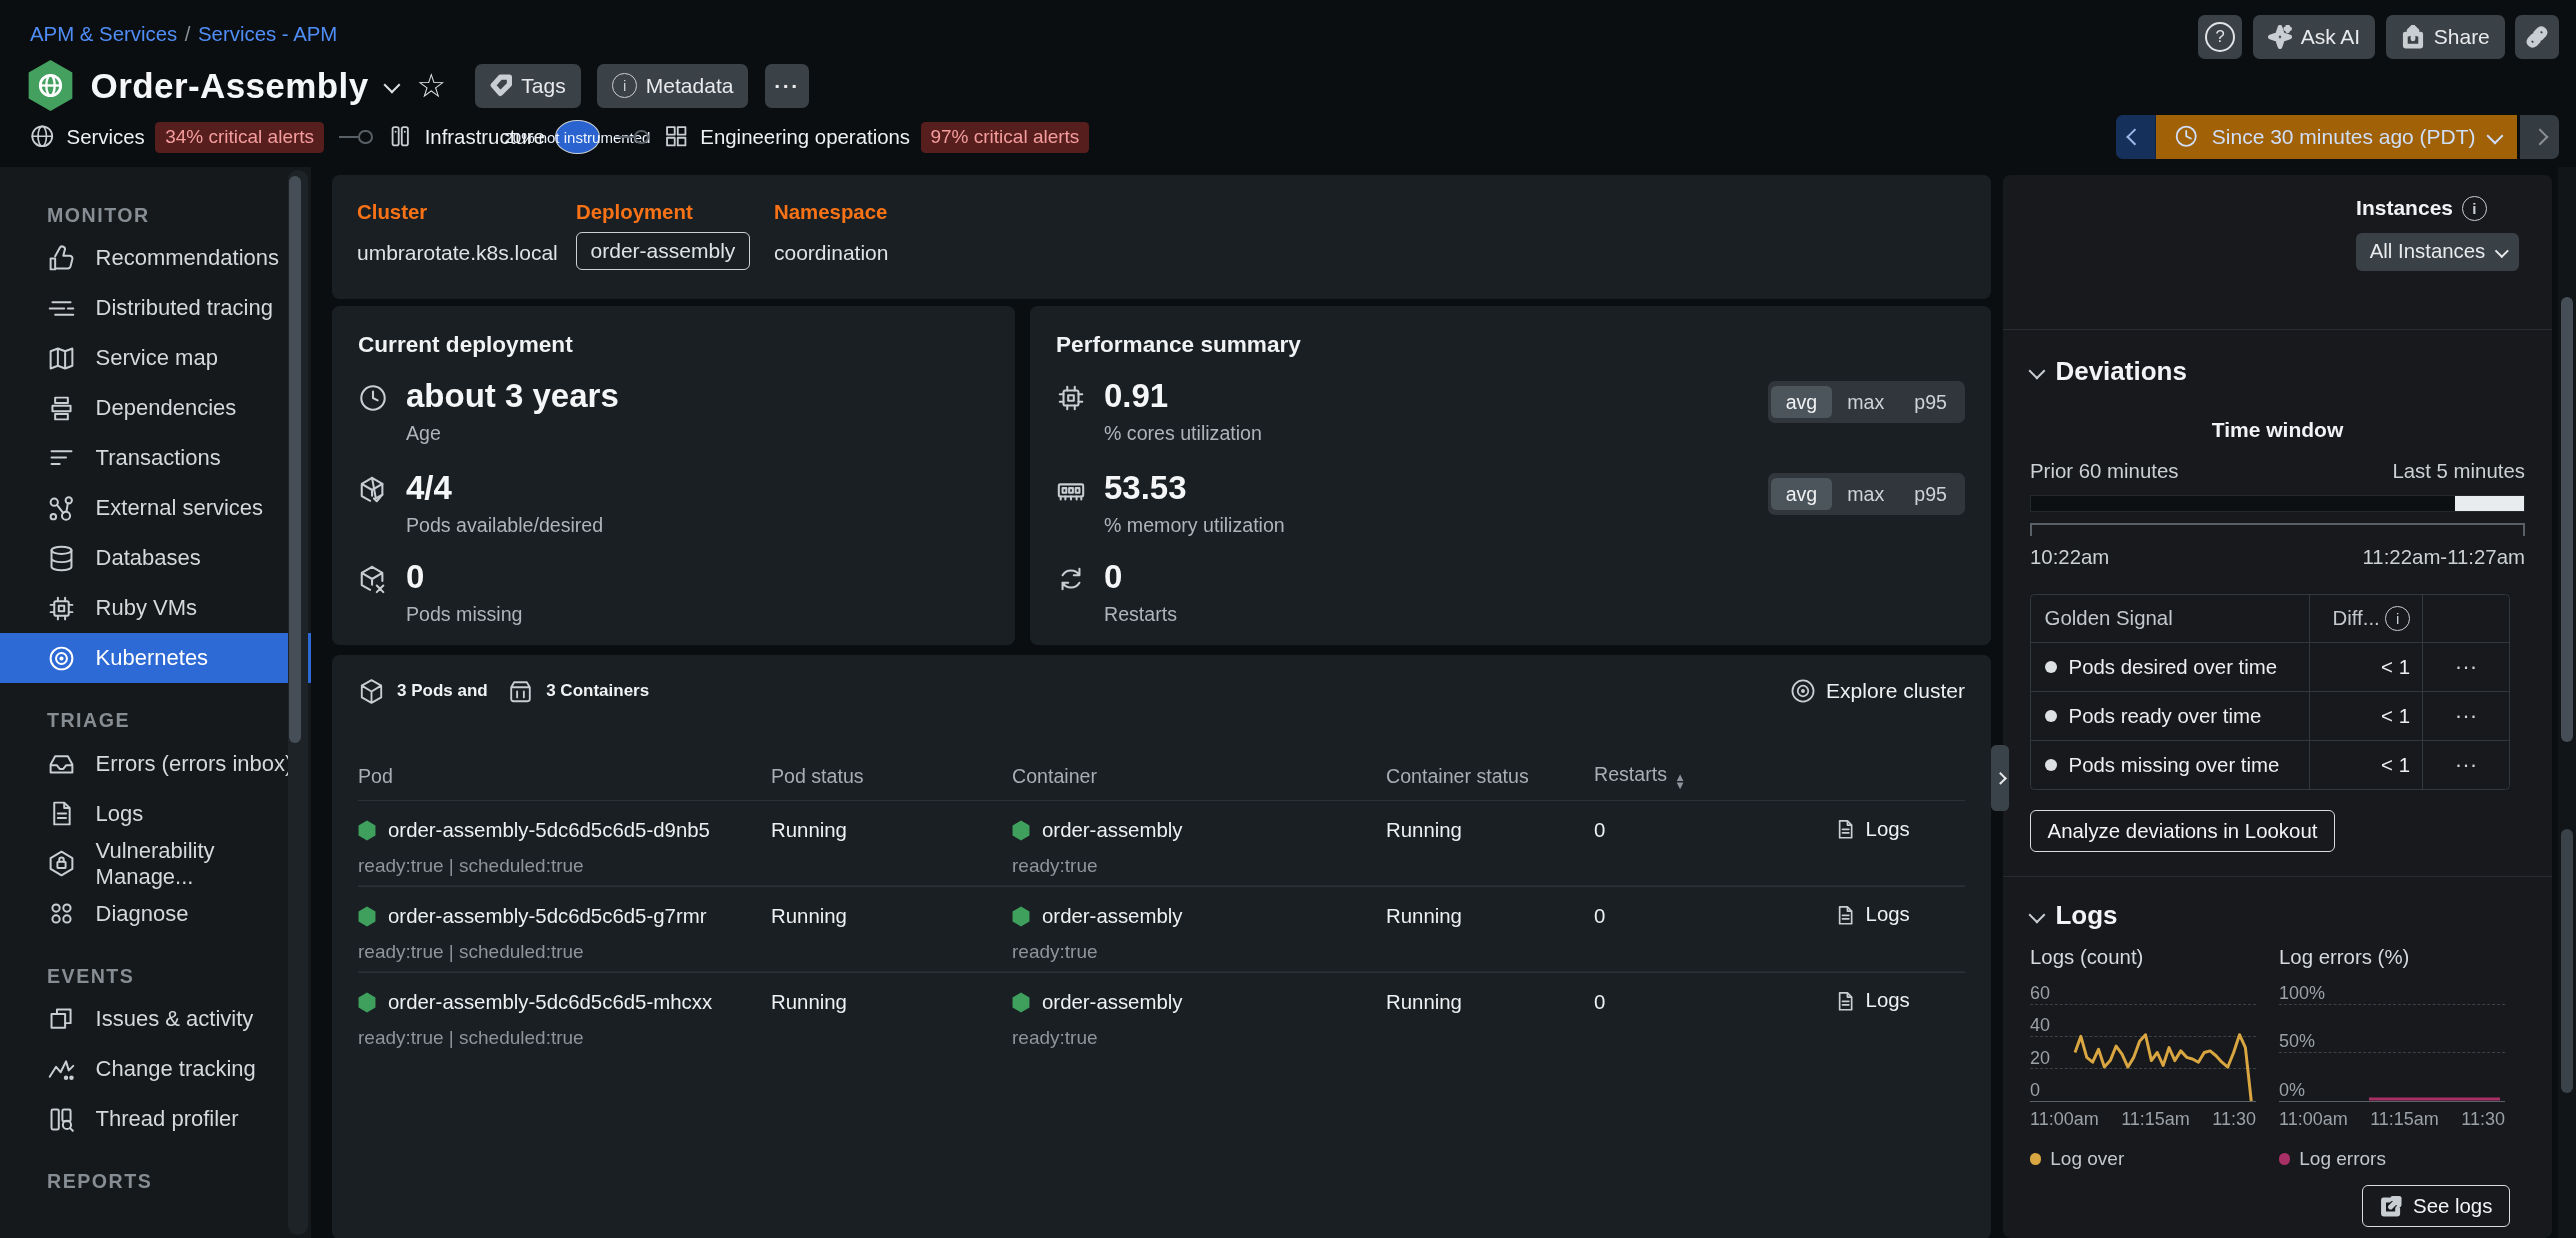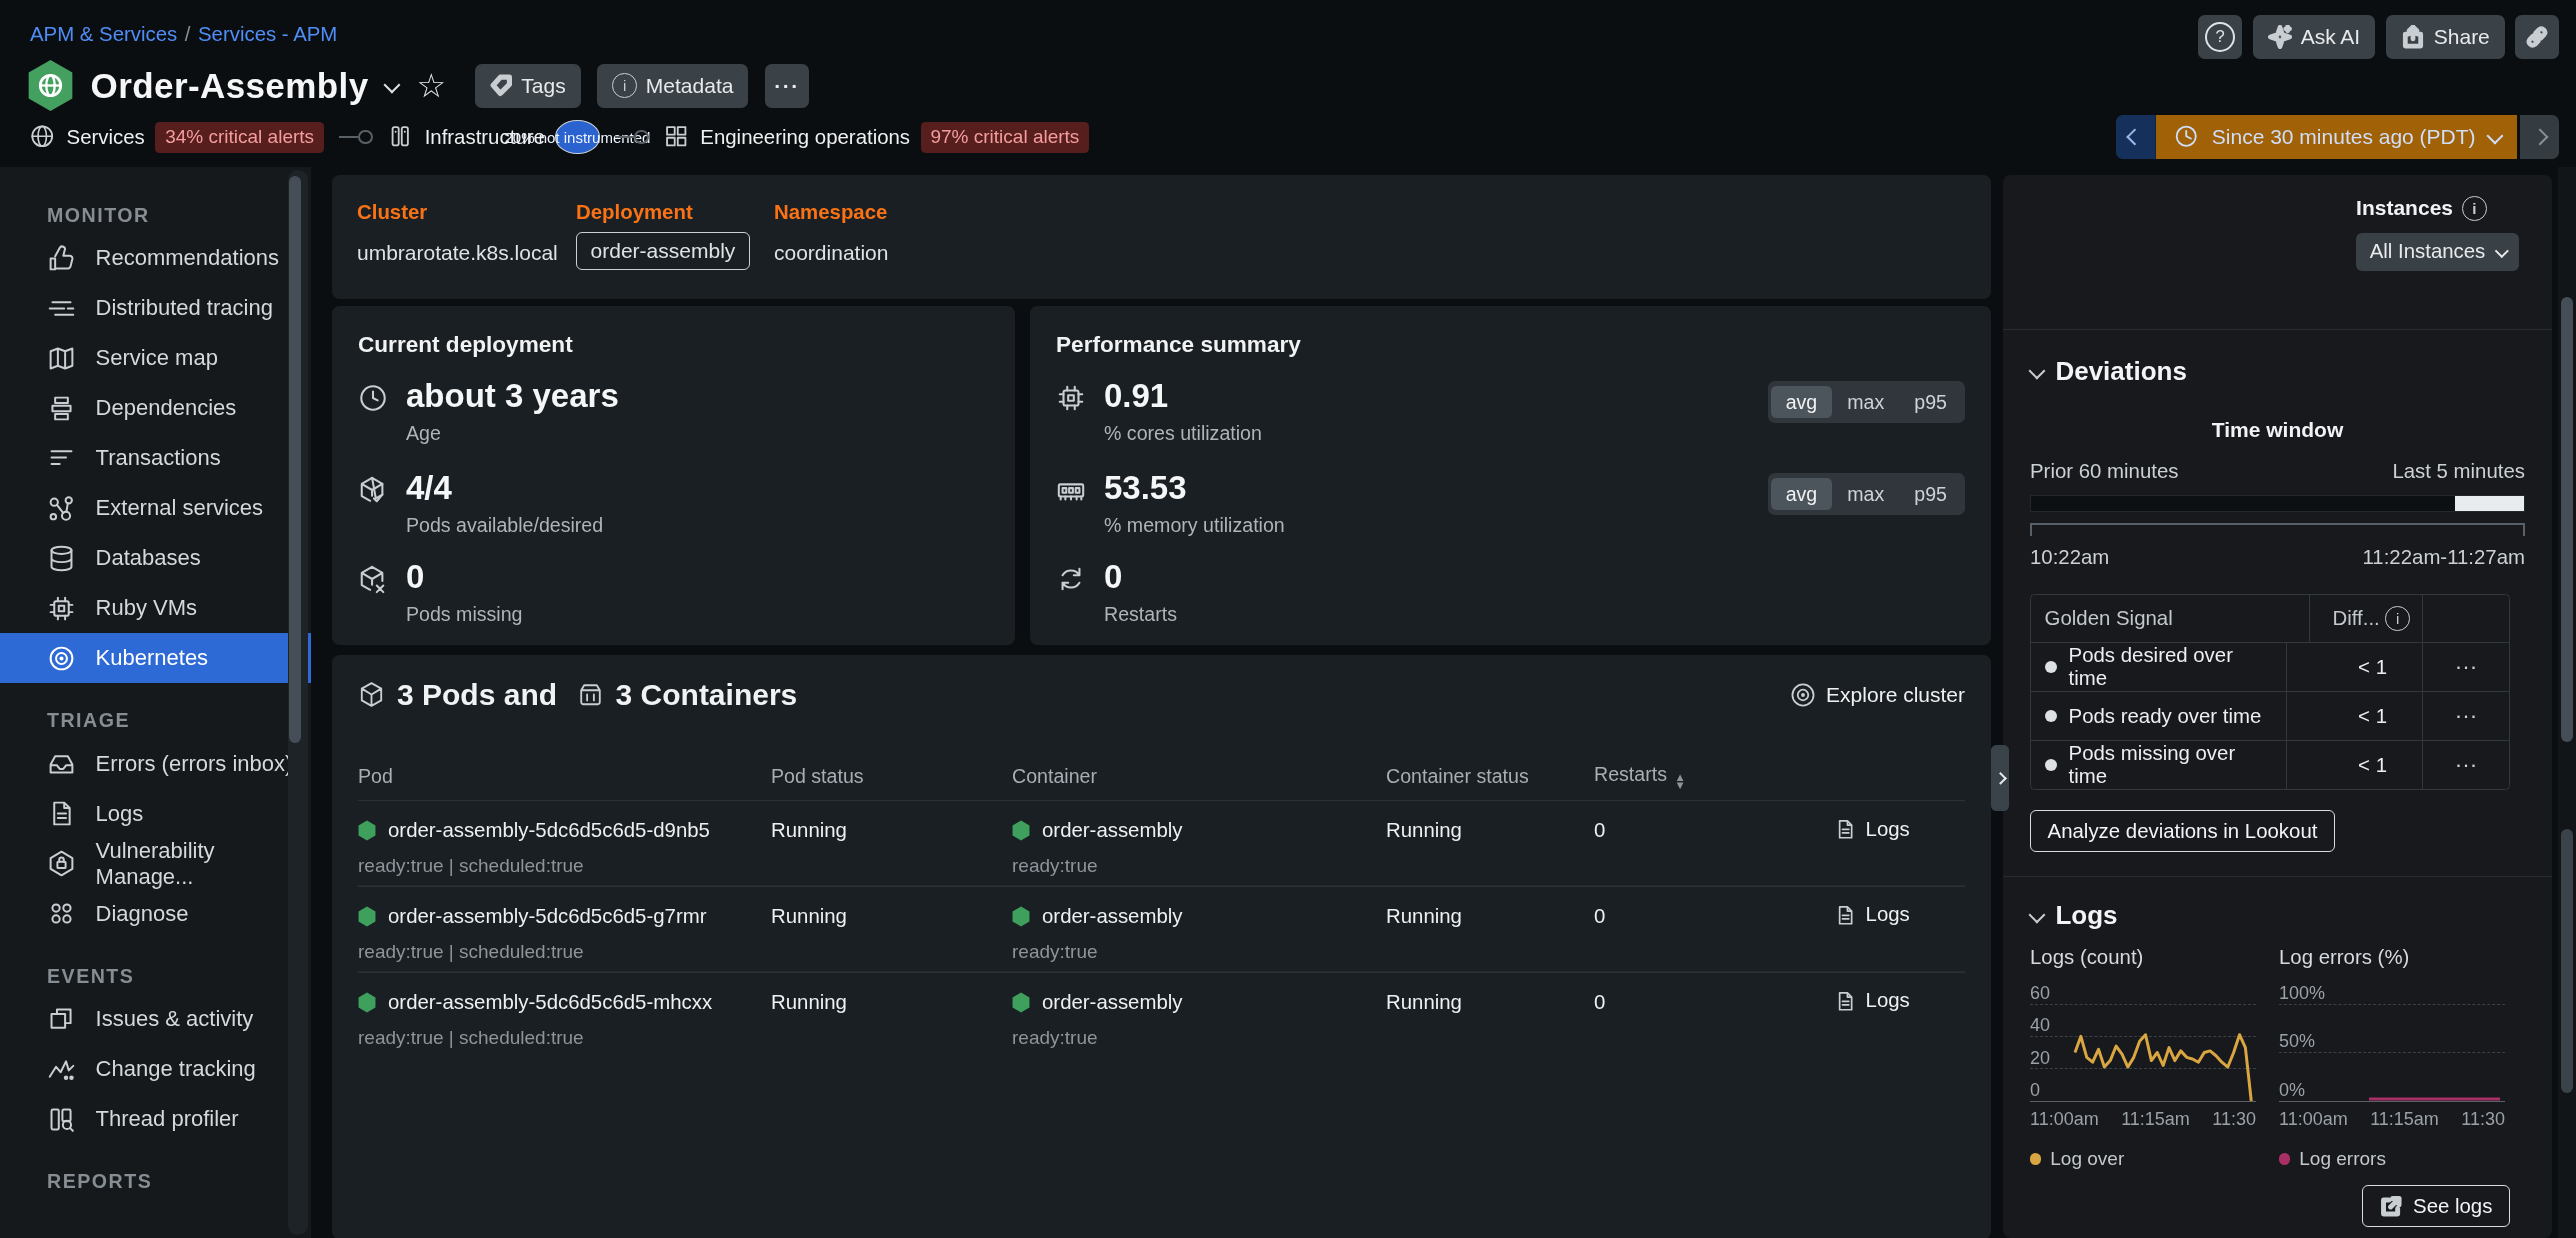--- a/index.html
+++ b/index.html
@@ -64,21 +64,21 @@
   .metric{display:flex;gap:18px;}
   .metric .ic{width:30px;height:30px;margin-top:4.5px;}
   .mv{font-size:33px;font-weight:bold;color:#f4f6f7;line-height:1.1;}
   .ml{font-size:19.6px;color:#aeb5ba;margin-top:7.5px;}
   .seg{display:flex;background:#30363c;border-radius:6.8px;padding:3px;height:36px;align-items:center;}
   .seg span{padding:4.5px 15px;font-size:19.6px;color:#cdd2d6;cursor:pointer;border-radius:5.3px;}
   .seg span.sel{background:#4c545c;color:#f0f2f3;}
   
   #podscard{left:332px;top:655px;width:1659px;height:584px;}
   .podshead{position:absolute;top:22.6px;left:26px;right:26px;display:flex;justify-content:space-between;align-items:center;}
-  .podsleft{display:flex;align-items:center;gap:12px;font-size:30px;font-weight:bold;color:#f0f2f3;}
+  .podsleft{display:flex;align-items:center;gap:12px;font-size:17px;font-weight:bold;color:#f0f2f3;}
   .podsleft .ic{width:27px;height:27px;}
   .explore{display:flex;align-items:center;gap:10.6px;font-size:21px;color:#eef0f1;cursor:pointer;}
   .ptable{position:absolute;left:26px;right:26px;top:97px;}
   .prow{display:grid;grid-template-columns:413px 241px 374px 208px 202px 1fr;align-items:center;}
   .phead{height:48px;font-size:19.6px;color:#a7aeb4;}
   .phead .sort{display:inline-flex;flex-direction:column;margin-left:7.5px;font-size:11.3px;line-height:.75;color:#8d949b;cursor:pointer;}
   .pbody{border-top:1.5px solid #2b3136;padding:16.6px 0 7.5px;border-bottom:1.5px solid #242a2f;}
   .pbody:last-child{border-bottom:none;}
   .pmain{display:flex;align-items:center;gap:12px;font-size:20.4px;color:#eef0f1;}
   .pmain .hex{width:18px;height:21px;flex:none;}
@@ -97,21 +97,21 @@
   .sechead{position:absolute;left:27px;display:flex;align-items:center;gap:13.6px;font-size:26px;font-weight:bold;color:#f2f4f5;}
   .sechead .chv{color:#c9ced3;cursor:pointer;}
   .twlabel{position:absolute;left:0;right:0;text-align:center;font-size:21px;font-weight:bold;color:#f0f2f3;}
   .twrow{position:absolute;left:27px;right:27px;display:flex;justify-content:space-between;font-size:20.4px;color:#ccd1d4;}
   .twbar{position:absolute;left:27px;right:27px;height:15px;background:#0d1013;border:0.8px solid #22282c;}
   .twseg{position:absolute;right:0;top:0;bottom:0;width:14%;background:#e9ecee;}
   .twbracket{position:absolute;left:27px;right:27px;height:10.6px;border-top:2.3px solid #596067;
              border-left:2.3px solid #596067;border-right:2.3px solid #596067;}
   .gstable{position:absolute;left:27px;right:42px;border:1.5px solid #31383e;border-radius:4.5px;font-size:20.4px;}
   .gsrow{display:grid;grid-template-columns:1fr 113px 87px;align-items:center;height:48px;}
-  .gsrow + .gsrow{border-top:1.5px solid #31383e;gap:23px;}
+  .gsrow + .gsrow{border-top:1.5px solid #31383e;}
   .gsrow > div{height:100%;display:flex;align-items:center;}
   .gsc1{padding-left:13.6px;gap:12px;}
   .gsc2{justify-content:flex-end;padding-right:12px;border-left:1.5px solid #31383e;}
   .gsc3{justify-content:center;border-left:1.5px solid #31383e;color:#cfd4d8;font-size:22.6px;cursor:pointer;}
   .gshead{color:#c3c8cc;}
   .sigdot{width:12px;height:12px;border-radius:50%;background:#dde1e4;flex:none;}
   .outbtn{display:inline-flex;align-items:center;gap:10.6px;border:1.5px solid #d9dde0;border-radius:6px;height:42px;
           padding:0 16.6px;font-size:20.4px;color:#f2f4f5;cursor:pointer;background:transparent;}
   
   .chart{position:absolute;width:226px;}

